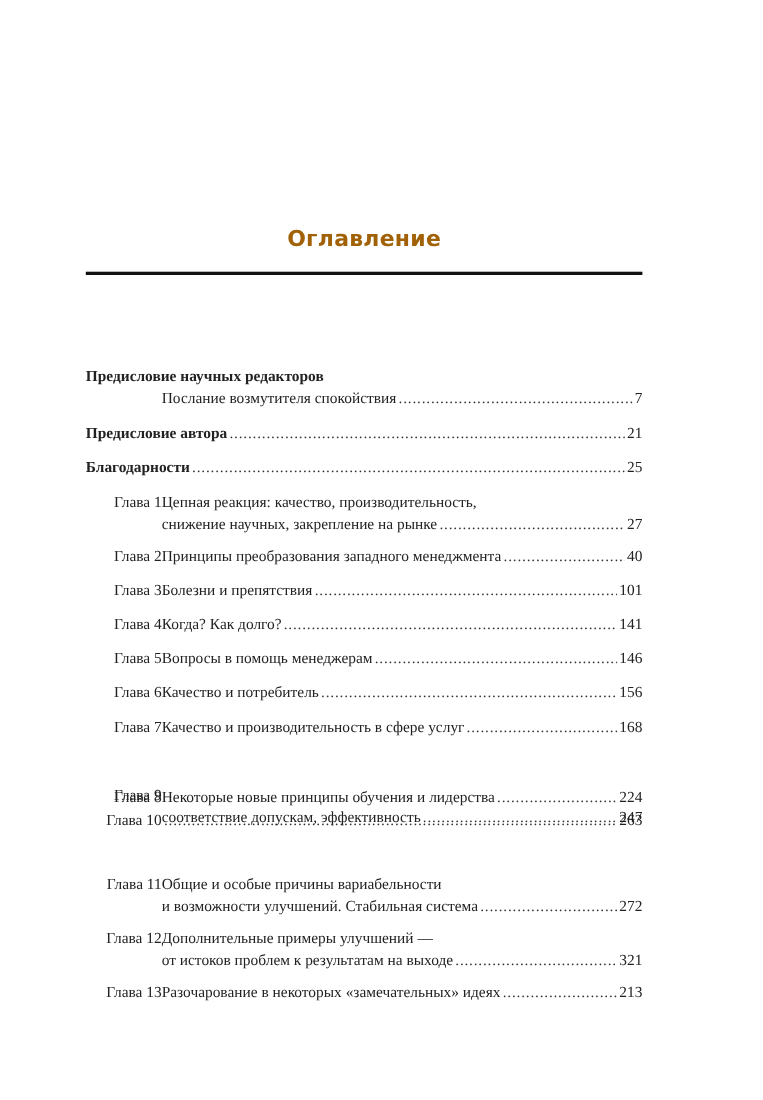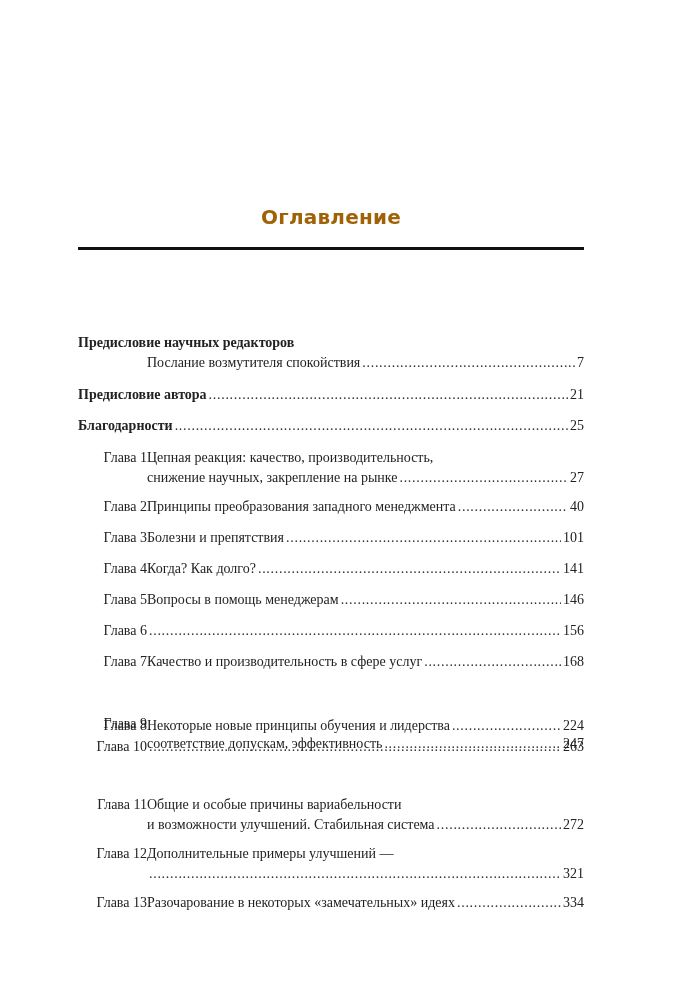--- a/index.html
+++ b/index.html
@@ -102,20 +102,21 @@
         <span class="label">Глава 5</span>
         <span class="text">Вопросы в помощь менеджерам</span>
         <span class="dots"></span>
         <span class="page">146</span>
       </div>
   </div>
 
   <div class="entry" style="top:621px">
     <div class="line">
         <span class="label">Глава 6</span>
+        <span class="text">Качество и потребитель</span>
         <span class="dots"></span>
         <span class="page">156</span>
       </div>
   </div>
 
   <div class="entry" style="top:652px">
     <div class="line">
         <span class="label">Глава 7</span>
         <span class="text">Качество и производительность в сфере услуг</span>
         <span class="dots"></span>
@@ -165,27 +166,28 @@
       </div>
   </div>
 
   <div class="entry" style="top:844px">
     <div class="line">
         <span class="label">Глава 12</span>
         <span class="text">Дополнительные примеры улучшений —</span>
       </div>
     <div class="line">
         <span class="indent"></span>
+        <span class="text">от истоков проблем к результатам на выходе</span>
         <span class="dots"></span>
         <span class="page">321</span>
       </div>
   </div>
 
   <div class="entry" style="top:893px">
     <div class="line">
         <span class="label">Глава 13</span>
         <span class="text">Разочарование в некоторых «замечательных» идеях</span>
         <span class="dots"></span>
-        <span class="page">334</span>
+        <span class="page">213</span>
       </div>
   </div>
 
 </div>
 
 </body></html>

